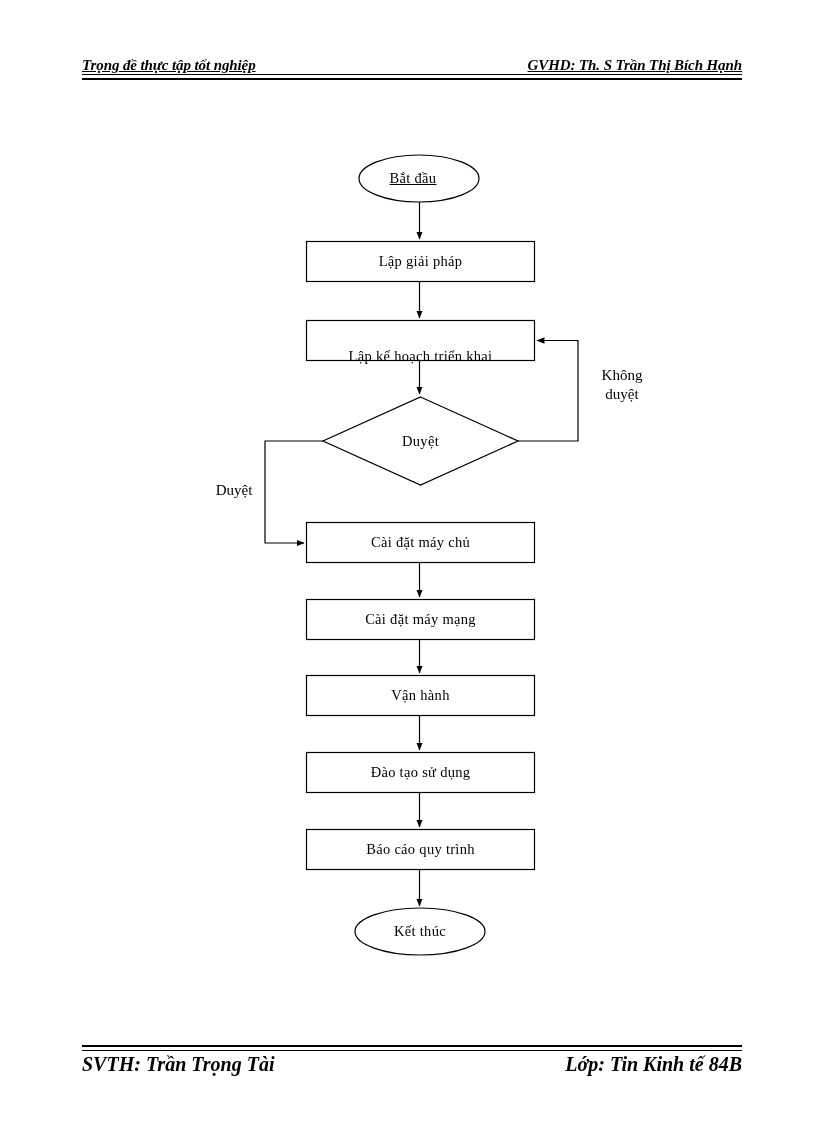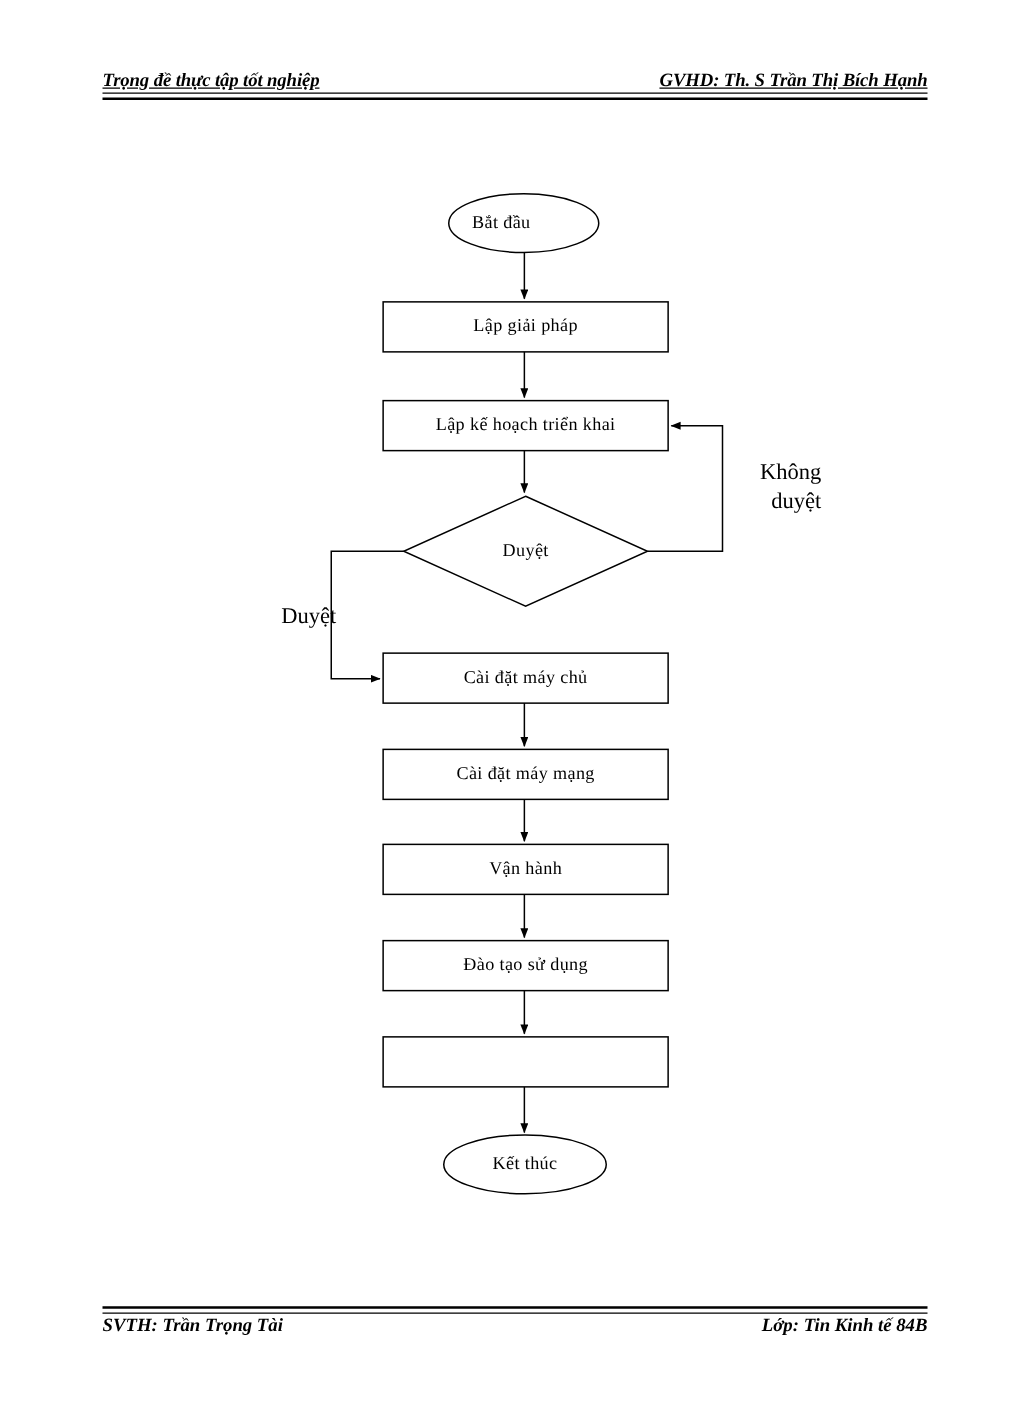--- a/index.html
+++ b/index.html
@@ -66,21 +66,21 @@
     position: absolute;
     left: 82px;
     top: 1053px;
     width: 660px;
     height: 22px;
     display: flex;
     justify-content: space-between;
     align-items: flex-start;
     font-style: italic;
     font-weight: bold;
-    font-size: 15px;
+    font-size: 20px;
     white-space: nowrap;
   }
 
   
   .flow {
     position: absolute;
     left: 0;
     top: 0;
     width: 816px;
     height: 1010px;
@@ -93,24 +93,24 @@
     align-items: center;
     justify-content: center;
     font-size: 14.5px;
     letter-spacing: 0.3px;
     white-space: nowrap;
     text-align: center;
   }
 
   .edge-label {
     position: absolute;
-    font-size: 18px;
+    font-size: 15px;
     line-height: 1.25;
     white-space: pre-line;
-    text-align: right;
+    text-align: center;
   }
 
   .caption {
     position: absolute;
     left: 0;
     top: 963px;
     width: 816px;
     text-align: center;
     font-size: 17px;
     letter-spacing: 0.2px;
@@ -161,36 +161,37 @@
         <polyline points="323,441 265,441 265,543 304,543" marker-end="url(#arrow)"></polyline>
 
         <line x1="419.5" y1="562.5" x2="419.5" y2="597" marker-end="url(#arrow)"></line>
         <line x1="419.5" y1="639.5" x2="419.5" y2="673" marker-end="url(#arrow)"></line>
         <line x1="419.5" y1="715.5" x2="419.5" y2="750" marker-end="url(#arrow)"></line>
         <line x1="419.5" y1="792.5" x2="419.5" y2="827" marker-end="url(#arrow)"></line>
         <line x1="419.5" y1="869.5" x2="419.5" y2="906" marker-end="url(#arrow)"></line>
       </g>
     </svg>
 
-    <div class="node-label" style="left:341px; top:155px; width:120px; height:47px;">Bắt đầu</div>
+    <div class="node-label" style="left:353px; top:155px; width:120px; height:47px;text-decoration:underline;">Bắt đầu</div>
 
     <div class="node-label" style="left:306px; top:241px; width:229px; height:41px;">Lập giải pháp</div>
 
-    <div class="node-label" style="left:306px; top:320px; width:229px; height:41px;">Lập kế hoạch triển khai</div>
+    <div class="node-label" style="left:306px; top:336px; width:229px; height:41px;">Lập kế hoạch triển khai</div>
 
     <div class="node-label" style="left:323px; top:418px; width:195px; height:46px;">Duyệt</div>
 
     <div class="node-label" style="left:306px; top:522px; width:229px; height:41px;text-align:right;">Cài đặt máy chủ</div>
 
     <div class="node-label" style="left:306px; top:675px; width:229px; height:41px;">Vận hành</div>
 
     <div class="node-label" style="left:306px; top:599px; width:229px; height:41px;">Cài đặt máy mạng</div>
 
     <div class="node-label" style="left:306px; top:752px; width:229px; height:41px;border-radius:17px;">Đào tạo sử dụng</div>
 
+    <div class="node-label" style="left:306px; top:829px; width:229px; height:41px;">Báo cáo quy trình</div>
 
     <div class="node-label" style="left:355px; top:908px; width:130px; height:47px;">Kết thúc</div>
 
     <div class="edge-label" style="left:587px; top:366px; width:70px;">Không
 duyệt</div>
 
     <div class="edge-label" style="left:199px; top:481px; width:70px;">Duyệt</div>
   </div>
 
 

